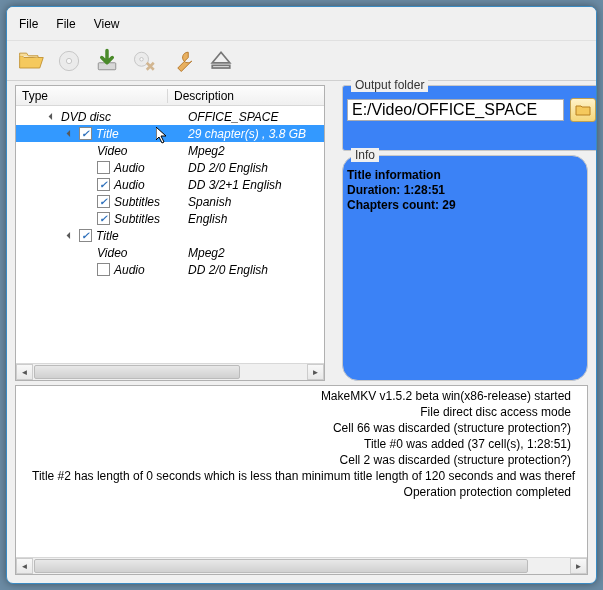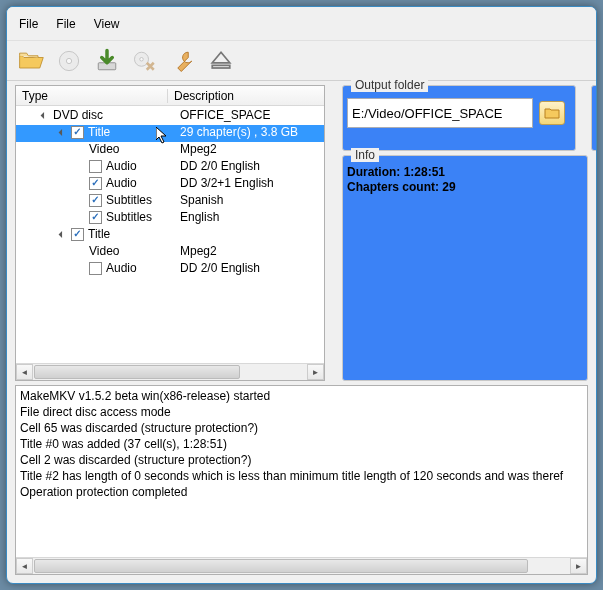--- a/index.html
+++ b/index.html
@@ -110,25 +110,26 @@
     background: linear-gradient(to bottom, #fdfdfd, #f0f0f0);
     border-bottom: 1px solid #d8d8d8;
     height: 20px;
     align-items: center;
   }
   .th-type { width: 152px; padding-left: 6px; border-right: 1px solid #d8d8d8; font-size: 12px; }
   .th-desc { flex: 1; padding-left: 6px; font-size: 12px; }
   .tree-body { flex: 1; overflow: hidden; padding-top: 2px; }
   .tree-row {
     display: flex;
-    align-items: flex-start;
+    align-items: center;
     height: 17px;
     font-size: 12px;
-    padding-left: 12px;
+    padding-left: 20px;
     position: relative;
+    font-style: italic;
   }
   .tree-row.selected { background: #3399ff; color: #fff; }
   .tree-row.selected .desc-cell { background: #3399ff; }
   .indent { display: inline-block; }
   .expander {
     width: 11px; height: 11px;
     display: inline-flex; align-items: center; justify-content: center;
     margin-right: 2px;
     flex-shrink: 0;
   }
@@ -183,62 +184,63 @@
     position: absolute;
     top: -8px; left: 8px;
     background: #f0f0f0;
     padding: 0 4px;
     font-size: 12px;
     color: #333;
   }
   .output-row { display: flex; align-items: center; gap: 6px; margin-top: 4px; }
   .output-input {
     flex: 1;
-    height: 30px;
+    height: 22px;
     border: 1px solid #abadb3;
     background: #fff;
     padding: 0 4px;
-    font-size: 13px;
+    font-size: 16px;
     font-family: inherit;
   }
   .browse-btn {
     width: 26px; height: 24px;
     border: 1px solid #c0a050;
     border-radius: 3px;
     background: linear-gradient(to bottom,#fff2c8,#f5d77a);
     display:flex;align-items:center;justify-content:center;
   }
   .make-group { width: 70px; display:flex; flex-direction:column; align-items:center; }
   .make-btn {
     width: 48px; height: 44px;
     border: 1px solid #8aa060;
     border-radius: 4px;
     background: linear-gradient(to bottom,#fdfdfd,#e8e8e8);
     display:flex;align-items:center;justify-content:center;
     margin-top: 2px;
   }
   .top-group-row { display: flex; gap: 6px; }
-  .info-group { flex: 1; }
+  .info-group { flex: 1; border-radius: 16px; }
   .info-title { font-weight: bold; margin-top: 4px; }
   .info-line { margin-top: 1px; font-weight: bold; }
   .log-panel {
     flex: 1;
     border: 1px solid #b0b0b0;
     background: #fff;
     display: flex;
     flex-direction: column;
     min-height: 0;
   }
   .log-body {
     flex: 1;
-    padding: 2px 4px;
+    padding: 2px 16px;
     overflow: hidden;
     white-space: nowrap;
     font-size: 12px;
     line-height: 16px;
+    text-align: right;
   }
 </style>
 </head>
 <body>
 
 <div class="window">
 
 
   <div class="menubar">
     <div class="menu-item">File</div>
@@ -412,34 +414,35 @@
               <svg width="36" height="36" viewBox="0 0 36 36">
                 <rect x="6" y="24" width="24" height="8" rx="1" fill="#d8d8d8" stroke="#888"></rect>
                 <rect x="14" y="26" width="8" height="2" fill="#5a8"></rect>
                 <path d="M18 2 L18 20 M10 12 L18 20 L26 12" fill="none" stroke="#4a8a2a" stroke-width="6" stroke-linecap="round" stroke-linejoin="round"></path>
               </svg>
             </div>
           </div>
         </div>
         <div class="group info-group">
           <div class="group-label">Info</div>
+          <div class="info-title">Title information</div>
           <div id="info-lines">
               <div class="info-line">Duration: 1:28:51</div>
               <div class="info-line">Chapters count: 29</div>
             </div>
         </div>
       </div>
 
     </div>
 
     <div class="log-panel">
       <div class="log-body" id="log-body">
           <div>MakeMKV v1.5.2 beta win(x86-release) started</div>
           <div>File direct disc access mode</div>
-          <div>Cell 65 was discarded (structure protection?)</div>
+          <div>Cell 66 was discarded (structure protection?)</div>
           <div>Title #0 was added (37 cell(s), 1:28:51)</div>
           <div>Cell 2 was discarded (structure protection?)</div>
           <div>Title #2 has length of 0 seconds which is less than minimum title length of 120 seconds and was theref</div>
           <div>Operation protection completed</div>
         </div>
       <div class="scrollbar-h">
         <div class="sb-btn">◄</div>
         <div class="sb-track">
             <div class="sb-thumb" style="left:1px;width:92%"></div>
           </div>

